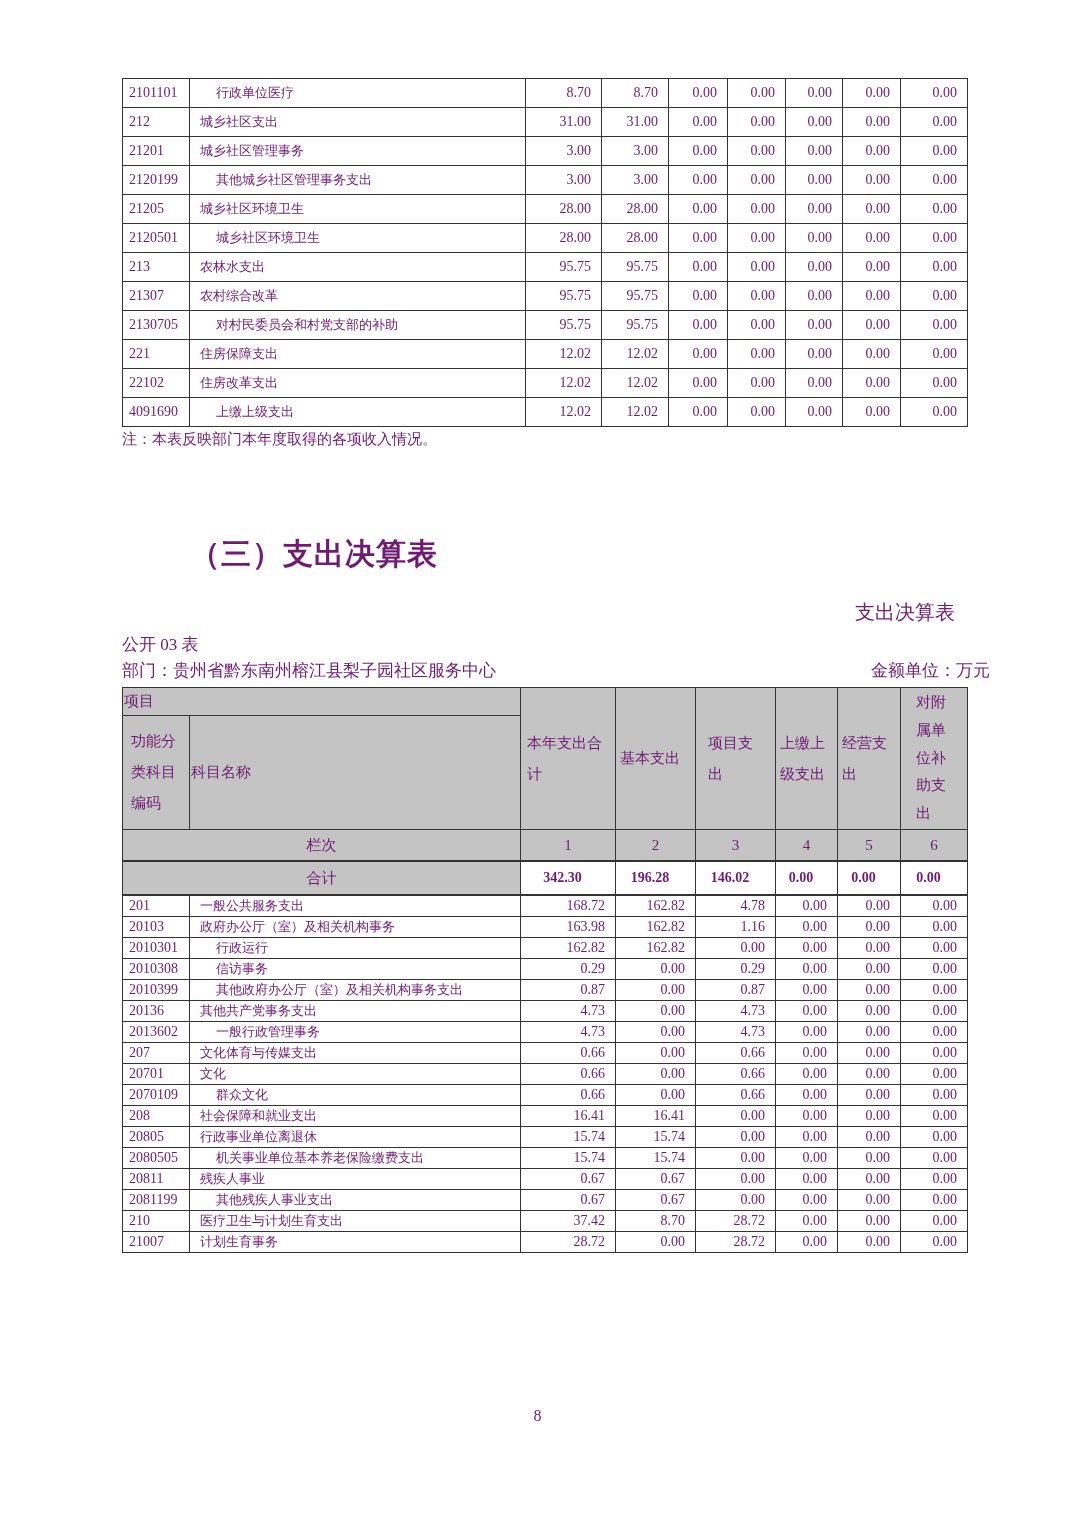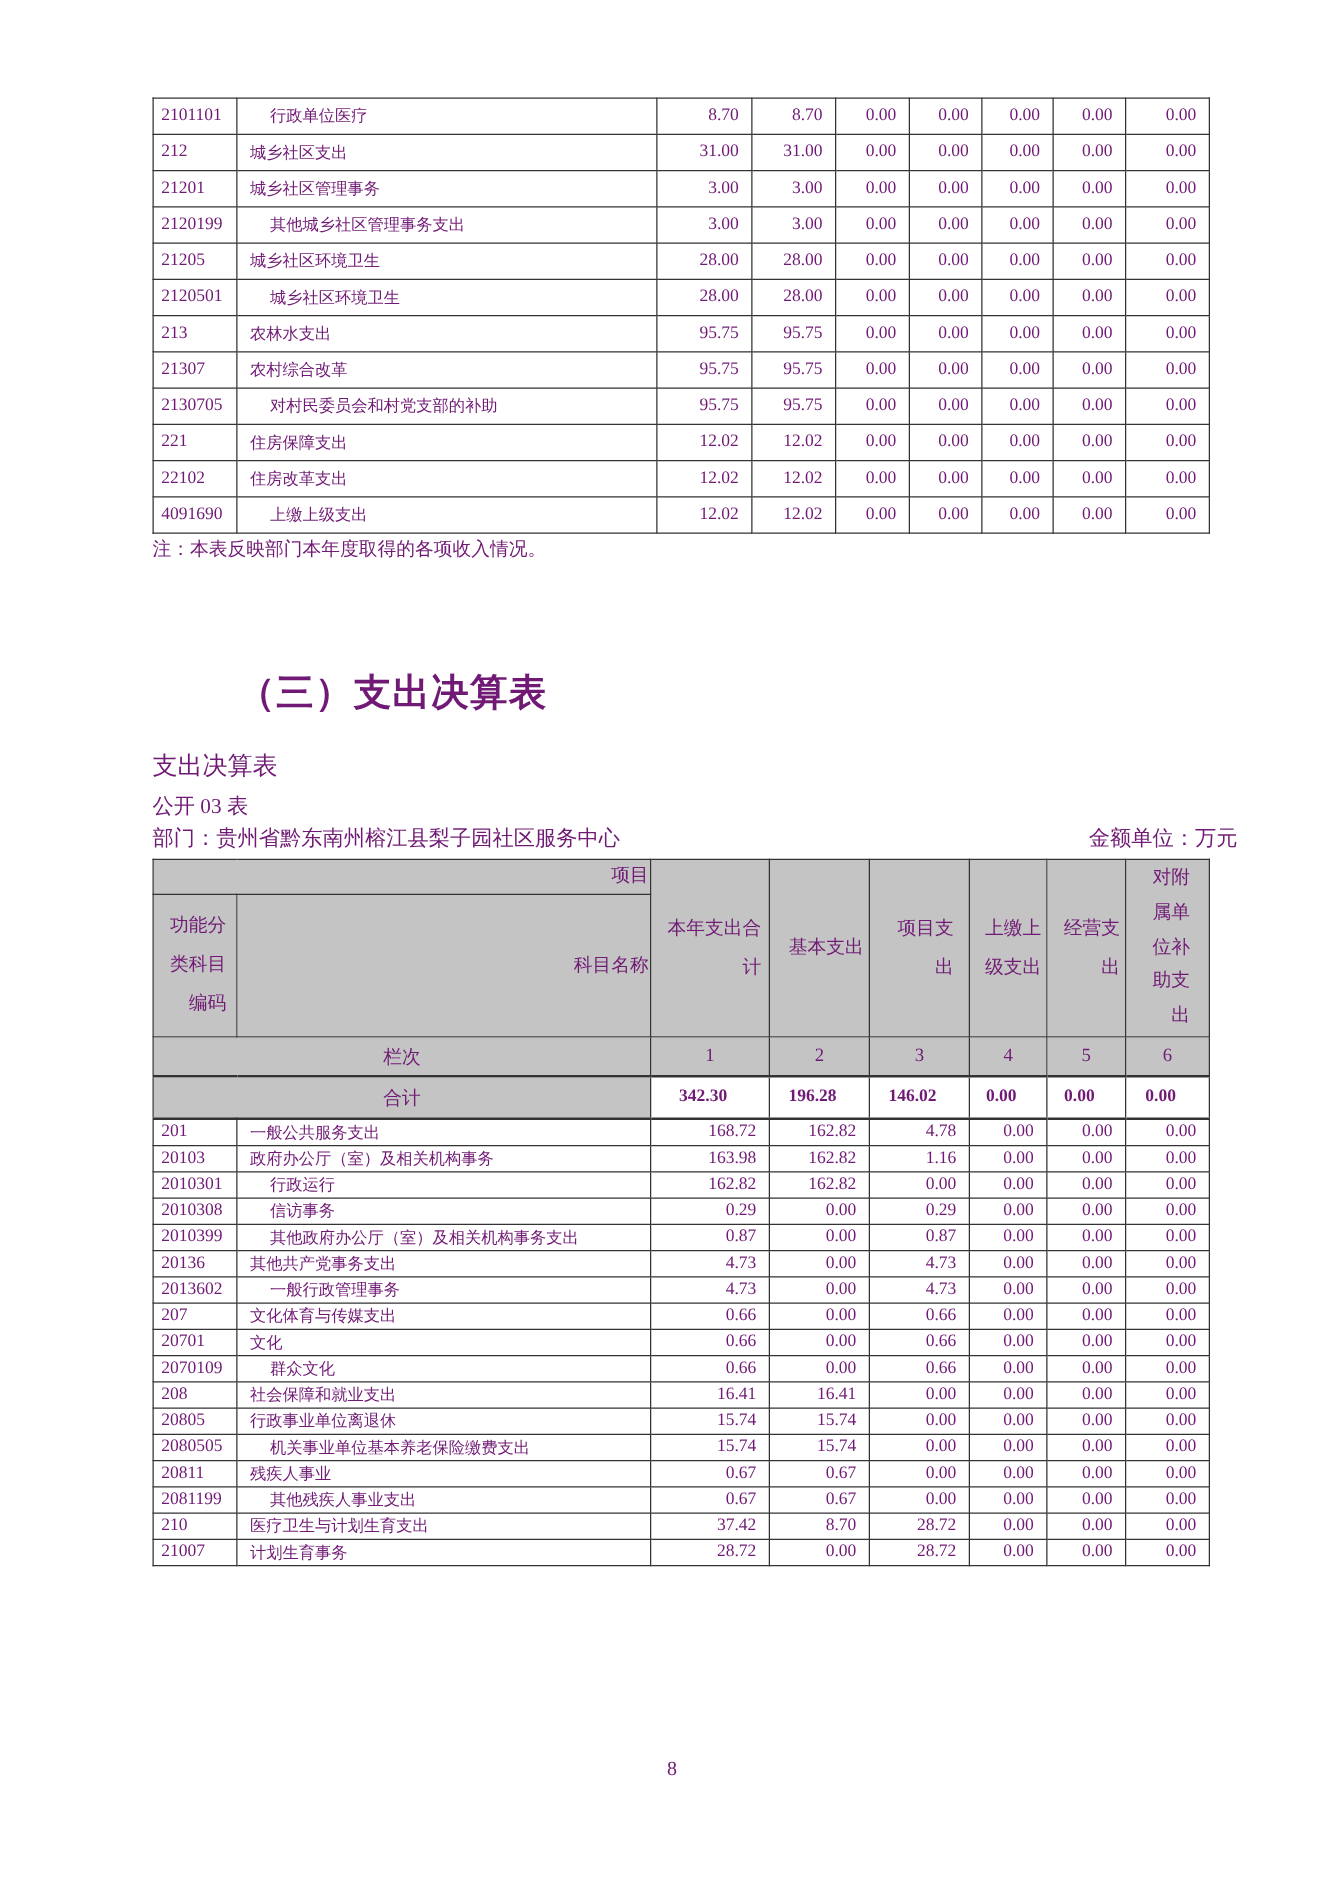--- a/index.html
+++ b/index.html
@@ -13,42 +13,42 @@
   td{font-size:14px;}
 
   
   .income-table{top:78px;width:845px;}
   .income-table tr{height:29px;}
 
   
   .expense-table{top:687px;width:845px;}
   .expense-table tr.h1{height:28px;}
   .expense-table tr.h2{height:114px;}
-  th{background:#c4c4c4;font-weight:normal;text-align:right;font-size:15px;}
+  th{background:#c4c4c4;font-weight:normal;text-align:left;font-size:15px;}
   th.h-project{line-height:1;}
   th.vh{line-height:2.05;padding:0 4px;}
   th.h-code{line-height:2.05;padding:0 8px;}
   th.h-col1{padding:0 6px;}
   th.h-col3{padding:0 12px;}
   th.h-col6{padding:0 15px;line-height:1.85;}
   tr.lanci td{background:#c4c4c4;text-align:center;font-size:15px;height:28px;}
   tr.total td{height:30px;border-top-width:2px;border-bottom-width:2px;margin-left:39px;}
   tr.total td.label{background:#c4c4c4;text-align:center;font-size:15px;}
   tr.total td.num{font-weight:bold;padding-right:12px;text-align:center;}
 
   td.code{text-align:left;padding-left:6px;}
   td.name{text-align:left;padding-left:10px;white-space:nowrap;font-size:13px;}
   td.name.indent{padding-left:26px;}
   td.num{text-align:right;padding-right:10px;}
 
   
   .note{position:absolute;left:122px;top:430px;font-size:15px;}
   .heading{position:absolute;left:190px;top:534px;margin:0;font-size:30px;font-weight:bold;
            font-family:"Liberation Sans","DejaVu Sans",sans-serif;letter-spacing:1px;}
-  .subtitle{position:absolute;left:122px;width:845px;top:599px;text-align:left;font-size:20px;}
+  .subtitle{position:absolute;left:110px;width:845px;top:599px;text-align:right;font-size:20px;}
   .table-no{position:absolute;left:122px;width:868px;top:633px;text-align:left;font-size:17px;}
   .meta{position:absolute;left:122px;width:868px;top:659px;display:flex;
         justify-content:space-between;font-size:17px;}
   .pageno{position:absolute;left:0;top:1407px;width:1075px;text-align:center;font-size:16px;}
 </style>
 </head>
 <body>
 
 <div class="page">
 

